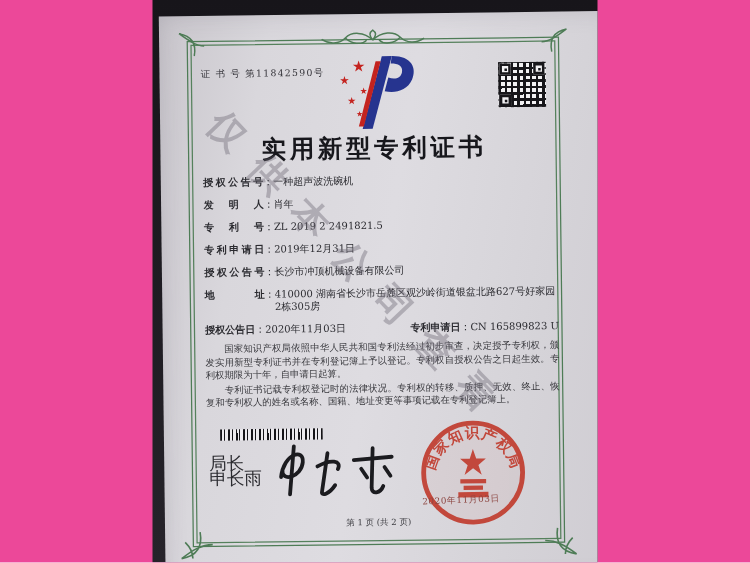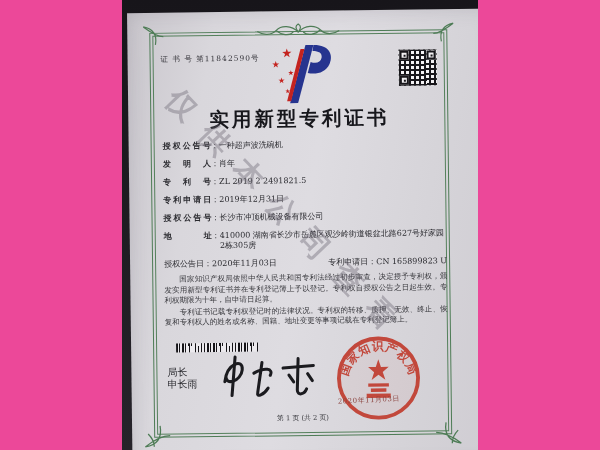--- a/index.html
+++ b/index.html
@@ -27,27 +27,27 @@
   .title{position:absolute;left:22px;right:45px;top:94px;text-align:center;font-size:19.5px;font-weight:bold;
          letter-spacing:3px;color:#17171c;z-index:2;}
   
   .content{position:absolute;left:34px;right:48px;top:129px;z-index:2;color:#2b2b30;}
   .field{display:flex;font-size:8px;line-height:9.5px;margin-bottom:8.5px;}
   .field .lbl{width:48px;flex:0 0 48px;text-align:justify;text-align-last:justify;font-weight:600;}
   .field .colon{flex:0 0 8px;}
   .field .val{flex:1;}
   .grant-row{display:flex;justify-content:space-between;font-size:8px;line-height:9.5px;margin-bottom:6px;}
   .grant-row .pair{display:flex;}
-  .grant-row .lbl{font-weight:400;}
+  .grant-row .lbl{font-weight:700;}
   .paras{margin-top:4px;font-size:7.5px;line-height:10.6px;text-align:justify;color:#38383d;}
   .paras p{margin:0 0 1px 0;text-indent:2em;}
   
   .barcode{position:absolute;left:45px;top:331px;width:82px;height:9px;z-index:2;
            background:repeating-linear-gradient(90deg,#151418 0 1.5px,#eceaee 1.5px 3px,#151418 3px 3.8px,#eceaee 3.8px 6.2px);}
-  .director{position:absolute;left:36px;top:354px;font-size:10px;line-height:11.5px;color:#2b2b30;z-index:2;}
+  .director{position:absolute;left:36px;top:354px;font-size:14px;line-height:11.5px;color:#2b2b30;z-index:2;}
   .signature{position:absolute;left:84px;top:340px;z-index:3;}
   .seal{position:absolute;left:204px;top:325px;z-index:6;opacity:.9;}
   .seal-date{position:absolute;left:206px;top:385px;font-size:7px;letter-spacing:.5px;color:#8c4540;z-index:7;transform:rotate(-2deg);}
   .footer{position:absolute;left:22px;right:45px;top:402px;text-align:center;font-size:6.8px;color:#3c3c41;z-index:2;}
   
   .watermark{position:absolute;left:58px;top:68px;transform:rotate(47deg);transform-origin:0 0;
              font-size:30px;font-weight:700;letter-spacing:18px;white-space:nowrap;
              color:rgba(108,103,116,.40);z-index:5;font-family:"DejaVu Sans","Liberation Sans",sans-serif;}
 </style>
 </head>

